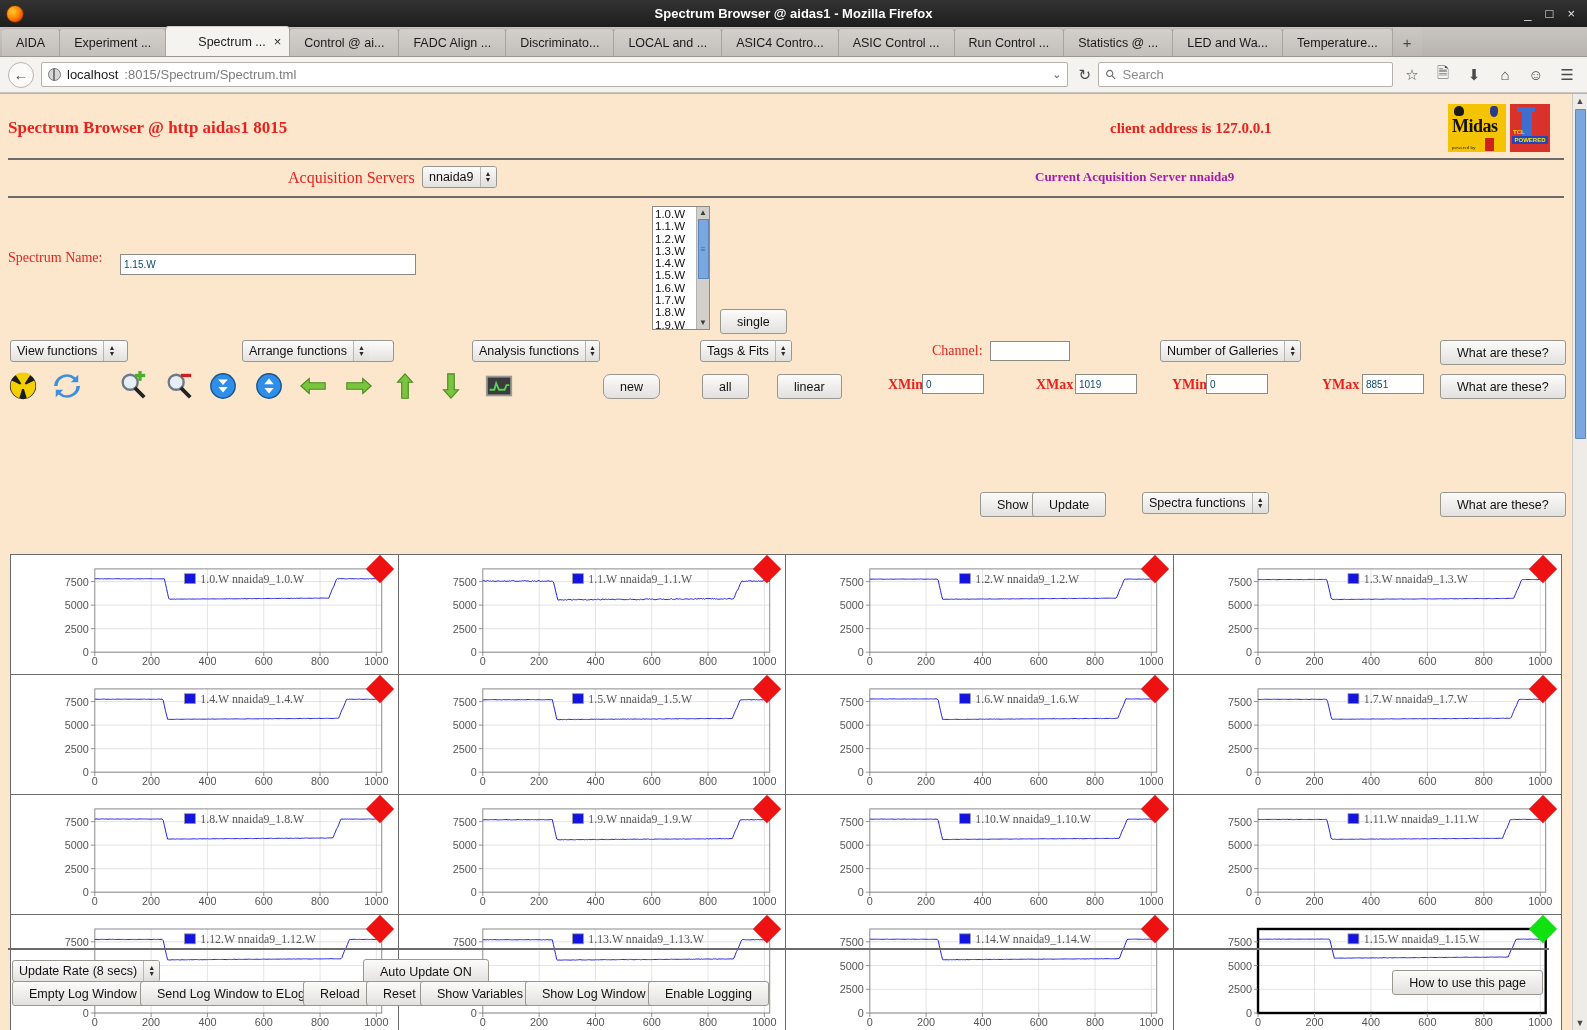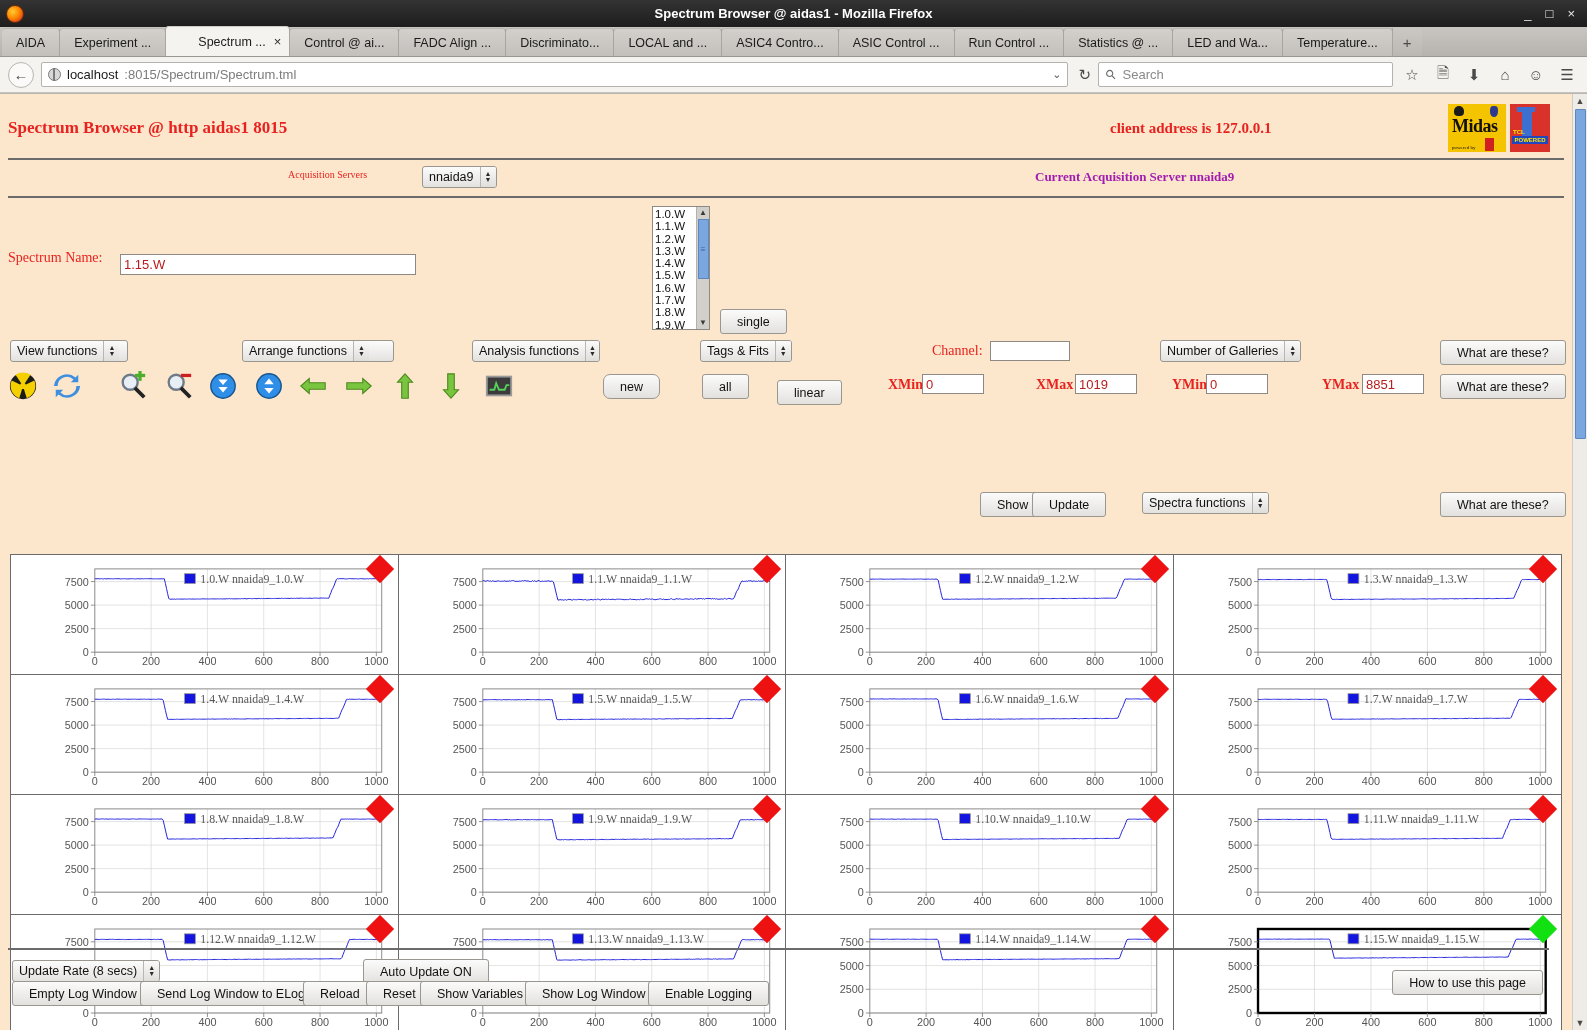--- a/index.html
+++ b/index.html
@@ -185,21 +185,21 @@
       background:#2046c0; color:#ffe400; font-size:6px; text-align:center; line-height:8px;
       font-weight:bold; }
   .logo-tcl .tcl { position:absolute; bottom:17px; left:3px; color:#ffe400; font-size:6px;
       font-weight:bold; }
 
   .hr { height: 2px; background: #6b6b6b; margin: 0 8px; }
 
   .srv-row { position: relative; height: 36px; }
   .srv-label {
     position: absolute; left: 288px; top: 9px;
-    color: #e8231f; font-size: 10px; font-family: "Liberation Serif", serif;
+    color: #e8231f; font-size: 16px; font-family: "Liberation Serif", serif;
   }
   .srv-current {
     position: absolute; left: 1035px; top: 9px;
     color: #a21caf; font-weight: bold; font-size: 13px;
     font-family: "Liberation Serif", serif;
   }
   .selwrap { display: inline-flex; align-items: stretch;
     border: 1px solid #9a9690; border-radius: 3px; overflow: hidden;
     background: linear-gradient(#fcfcfc, #e4e2df); height: 22px; vertical-align: middle; }
   .selwrap .lbl { font-size: 12.5px; color: #111; padding: 0 6px; display:flex; align-items:center;
@@ -213,26 +213,26 @@
     font-size: 12.5px;
     background: linear-gradient(#fbfbfb, #e3e1de);
     border: 1px solid #9a9690;
     border-radius: 3px;
     padding: 2px 16px;
     color: #111;
     height: 25px;
   }
   input.tk {
     font-family: "Liberation Sans", sans-serif;
-    font-size: 13px;
+    font-size: 10px;
     border: 1px solid #8d8984;
     background: #ffffff;
     padding: 1px 3px;
     height: 20px;
-    color: #b91c1c;
+    color: #0c4a6e;
   }
 
   
   .spec-row { position: relative; height: 140px; }
   .spec-label {
     position: absolute; left: 8px; top: 52px;
     color: #e8231f; font-size: 14px; font-family: "Liberation Serif", serif;
   }
   #spectrum-name-input { position: absolute; left: 120px; top: 56px; width: 296px; height: 21px; }
 
@@ -271,21 +271,21 @@
   #channel-input { position: absolute; left: 990px; top: 3px; width: 80px; }
   #number-galleries { position: absolute; left: 1160px; top: 2px; }
   #what-are-these-2 { position: absolute; left: 1440px; top: 2px; }
 
   
   .icon-row { position: relative; height: 40px; }
   .tbicon { position: absolute; top: 3px; width: 30px; height: 30px; }
   svg.ic { width: 30px; height: 30px; display: block; }
   #new-button { position: absolute; left: 603px; top: 6px; border-radius: 7px; }
   #all-button { position: absolute; left: 702px; top: 6px; }
-  #linear-button { position: absolute; left: 777px; top: 12px; }
+  #linear-button { position: absolute; left: 777px; top: 6px; }
   .axlbl { position: absolute; top: 9px; color: #e8231f; font-size: 14px;
     font-family: "Liberation Serif", serif; font-weight: bold; }
   .axin { position: absolute; top: 6px; width: 62px; }
 
   
   .gallery {
     position: absolute; left: 10px; top: 460px; right: 10px; height: 482px;
     border: 1px solid #6b6b6b; background: #ffffff;
     display: grid;
     grid-template-columns: repeat(4, 1fr);

